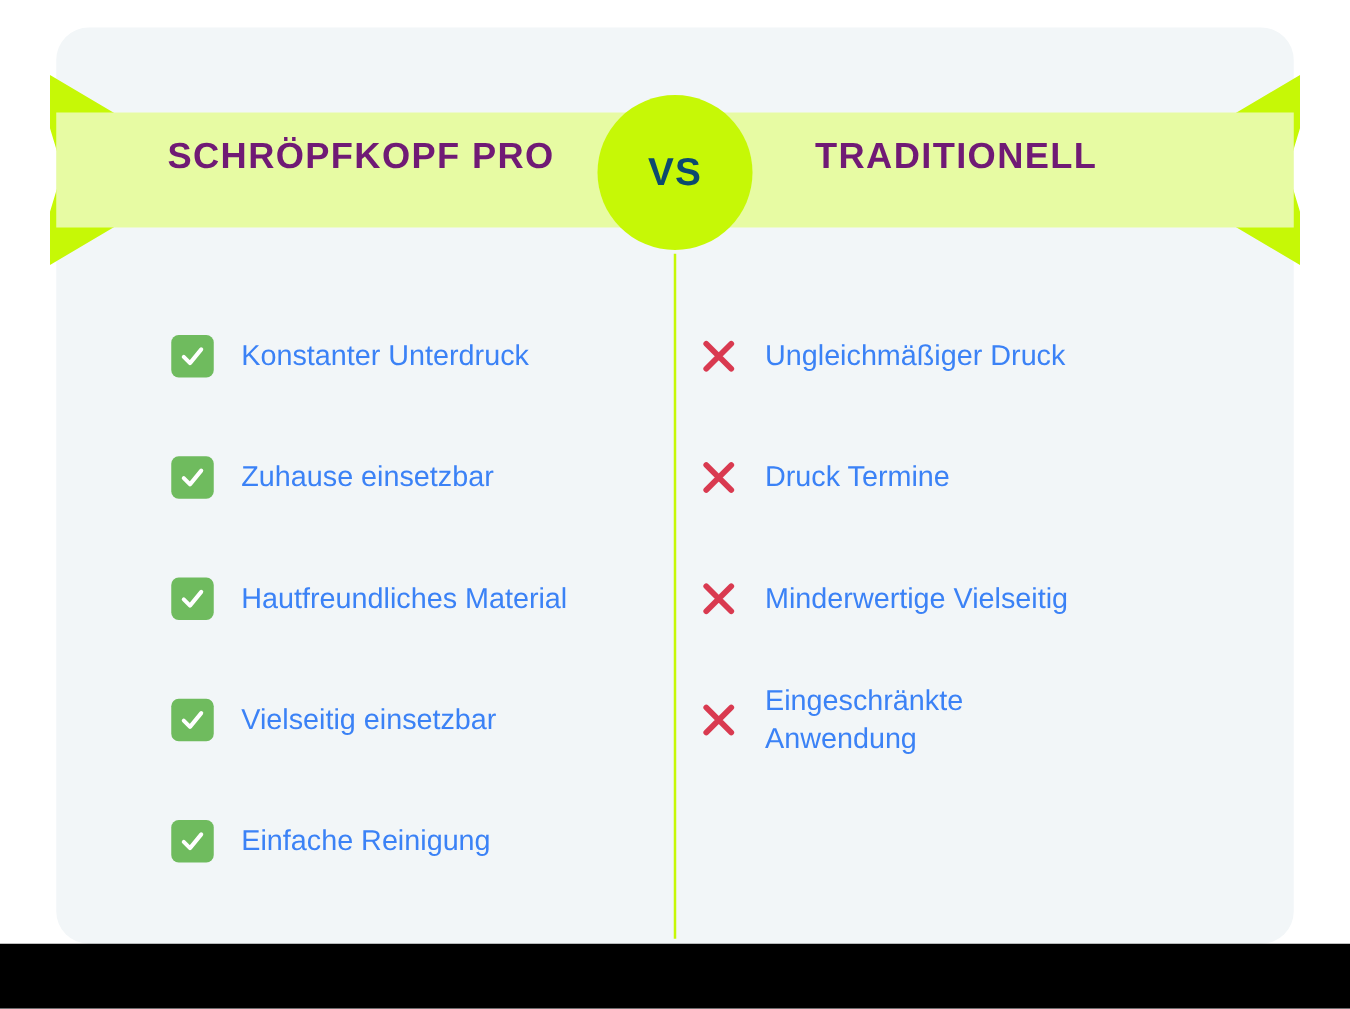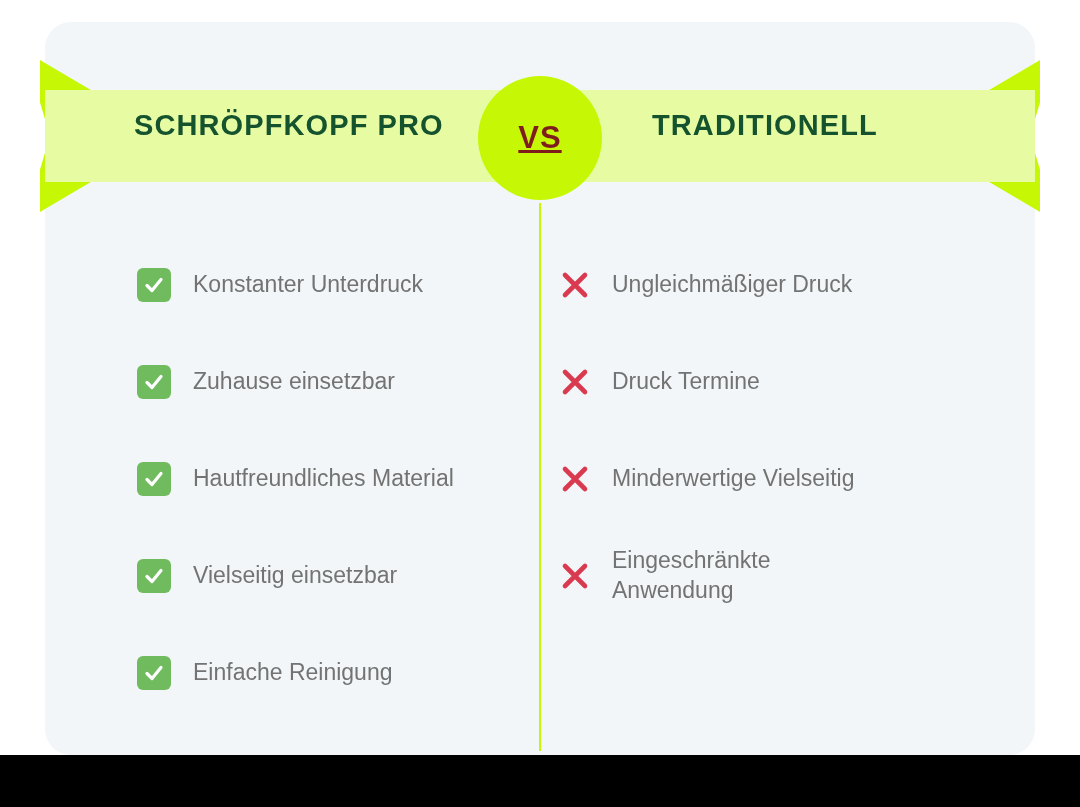--- a/index.html
+++ b/index.html
@@ -64,43 +64,42 @@
 
   .ribbon-title {
     position: absolute;
     top: 90px;
     height: 71px;
     display: flex;
     align-items: center;
     font-size: 29px;
     font-weight: bold;
     letter-spacing: 1.1px;
-    color: #14532d;
+    color: #701a75;
     white-space: nowrap;
   }
   .ribbon-title.left  { left: 134px; }
   .ribbon-title.right { left: 652px; }
 
   
   .vs-circle {
     position: absolute;
     left: 478px;
     top: 76px;
     width: 124px;
     height: 124px;
     border-radius: 50%;
     background: #c6f806;
     display: flex;
     align-items: center;
     justify-content: center;
     font-size: 31px;
     font-weight: bold;
     letter-spacing: 1px;
-    color: #7f1d1d;
-    text-decoration: underline;
+    color: #0c4a6e;
   }
 
   
   .divider {
     position: absolute;
     left: 539px;
     top: 203px;
     width: 2px;
     height: 548px;
     background: #c6f806;
@@ -114,21 +113,21 @@
   .column.left  { left: 137px; width: 380px; }
   .column.right { left: 558px; width: 420px; }
 
   .item {
     display: flex;
     align-items: center;
     height: 97px;
   }
   .item-text {
     font-size: 23px;
-    color: #737373;
+    color: #3b82f6;
     line-height: 1.28;
   }
 
   
   .check-box {
     flex: 0 0 auto;
     width: 34px;
     height: 34px;
     border-radius: 6px;
     background: #6fbb5e;

